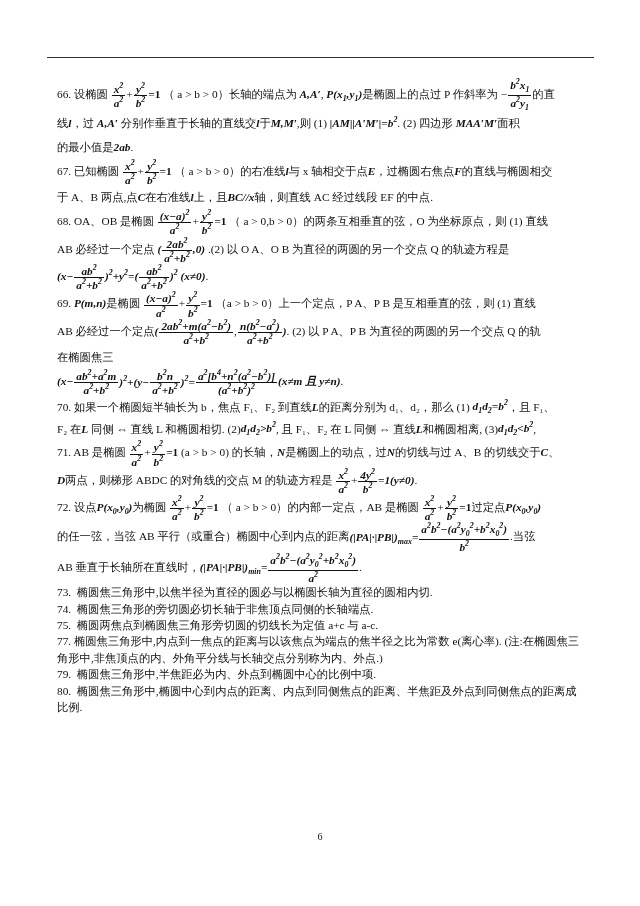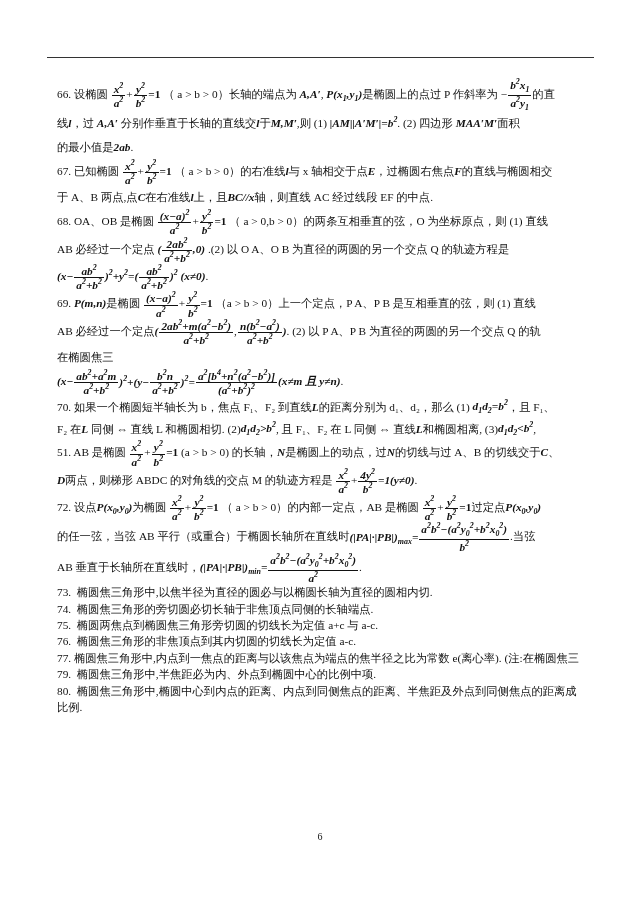--- a/index.html
+++ b/index.html
@@ -66,40 +66,39 @@
   </p>
 
   <p class="item" style="line-height:1.75">
     <span>70.  如果一个椭圆短半轴长为 b，焦点 F₁、F₂ 到直线</span><span class="m">L</span><span>的距离分别为 d₁、d₂，那么 (1)</span>
     <span class="m">d<sub>1</sub>d<sub>2</sub>=b<sup>2</sup></span><span>，且 F₁、</span><br>
     <span>F₂ 在</span><span class="m">L</span>
     <span>同侧 ⇔ 直线 L 和椭圆相切. (2)</span><span class="m">d<sub>1</sub>d<sub>2</sub>&gt;b<sup>2</sup></span><span>, 且 F₁、F₂ 在 L 同侧 ⇔ 直线</span><span class="m">L</span><span>和椭圆相离, (3)</span><span class="m">d<sub>1</sub>d<sub>2</sub>&lt;b<sup>2</sup></span>,<br>
   </p>
 
   <p class="item tall">
-    <span>51.  AB 是椭圆</span>
+    <span>71.  AB 是椭圆</span>
     <span class="frac"><span class="num">x<sup>2</sup></span><span>a<sup>2</sup></span></span>+<span class="frac"><span class="num">y<sup>2</sup></span><span>b<sup>2</sup></span></span><b>=1</b>
     <span>(a &gt; b &gt; 0) 的长轴，</span><span class="m">N</span><span>是椭圆上的动点，过</span><span class="m">N</span><span>的切线与过 A、B 的切线交于</span><span class="m">C</span>、<br>
     <span class="m">D</span><span>两点，则梯形 ABDC 的对角线的交点 M 的轨迹方程是</span>
     <span class="frac"><span class="num">x<sup>2</sup></span><span>a<sup>2</sup></span></span>+<span class="frac"><span class="num">4y<sup>2</sup></span><span>b<sup>2</sup></span></span><span class="m">=1(y≠0)</span>.
   </p>
 
   <p class="item tall">
     <span>72.  设点</span><span class="m">P(x<sub>0</sub>,y<sub>0</sub>)</span><span>为椭圆</span>
     <span class="frac"><span class="num">x<sup>2</sup></span><span>a<sup>2</sup></span></span>+<span class="frac"><span class="num">y<sup>2</sup></span><span>b<sup>2</sup></span></span><b>=1</b>
     <span>（ a &gt; b &gt; 0）的内部一定点，AB 是椭圆</span>
     <span class="frac"><span class="num">x<sup>2</sup></span><span>a<sup>2</sup></span></span>+<span class="frac"><span class="num">y<sup>2</sup></span><span>b<sup>2</sup></span></span><b>=1</b><span>过定点</span><span class="m">P(x<sub>0</sub>,y<sub>0</sub>)</span><br>
-    <span>的任一弦，当弦 AB 平行（或重合）于椭圆长轴所在直线时</span><span class="m">(|PA|·|PB|)<sub>max</sub>=</span><span class="frac"><span class="num">a<sup>2</sup>b<sup>2</sup>−(a<sup>2</sup>y<sub>0</sub><sup>2</sup>+b<sup>2</sup>x<sub>0</sub><sup>2</sup>)</span><span>b<sup>2</sup></span></span><span>.当弦</span><br>
+    <span>的任一弦，当弦 AB 平行（或重合）椭圆中心到内点的距离</span><span class="m">(|PA|·|PB|)<sub>max</sub>=</span><span class="frac"><span class="num">a<sup>2</sup>b<sup>2</sup>−(a<sup>2</sup>y<sub>0</sub><sup>2</sup>+b<sup>2</sup>x<sub>0</sub><sup>2</sup>)</span><span>b<sup>2</sup></span></span><span>.当弦</span><br>
     <span>AB 垂直于长轴所在直线时，</span><span class="m">(|PA|·|PB|)<sub>min</sub>=</span><span class="frac"><span class="num">a<sup>2</sup>b<sup>2</sup>−(a<sup>2</sup>y<sub>0</sub><sup>2</sup>+b<sup>2</sup>x<sub>0</sub><sup>2</sup>)</span><span>a<sup>2</sup></span></span>.
   </p>
 
   <div style="line-height:1.45">
     <p class="item"><span>73.</span>&nbsp; <span>椭圆焦三角形中,以焦半径为直径的圆必与以椭圆长轴为直径的圆相内切.</span></p>
     <p class="item"><span>74.</span>&nbsp; <span>椭圆焦三角形的旁切圆必切长轴于非焦顶点同侧的长轴端点.</span></p>
     <p class="item"><span>75.</span>&nbsp; <span>椭圆两焦点到椭圆焦三角形旁切圆的切线长为定值 a+c 与 a-c.</span></p>
-    <p class="item"><span>76.</span>&nbsp; <span>椭圆焦三角形的非焦顶点到其内切圆的切线长为定值 a-c.</span></p>
-    <p class="item"><span>77.</span> <span>椭圆焦三角形中,内点到一焦点的距离与以该焦点为端点的焦半径之比为常数 e(离心率). (注:在椭圆焦三</span><br></p>
+    <p class="item"><span>77.</span> <span>椭圆焦三角形中,内点到一焦点的距离与以该焦点为端点的焦半径之比为常数 e(离心率). (注:在椭圆焦三</span><br><span>角形中,非焦顶点的内、外角平分线与长轴交点分别称为内、外点.)</span></p>
     <p class="item"><span>79.</span>&nbsp; <span>椭圆焦三角形中,半焦距必为内、外点到椭圆中心的比例中项.</span></p>
     <p class="item"><span>80.</span>&nbsp; <span>椭圆焦三角形中,椭圆中心到内点的距离、内点到同侧焦点的距离、半焦距及外点到同侧焦点的距离成</span><br><span>比例.</span></p>
   </div>
 </div>
 
 <div class="pnum">6</div>
 
 </body></html>

